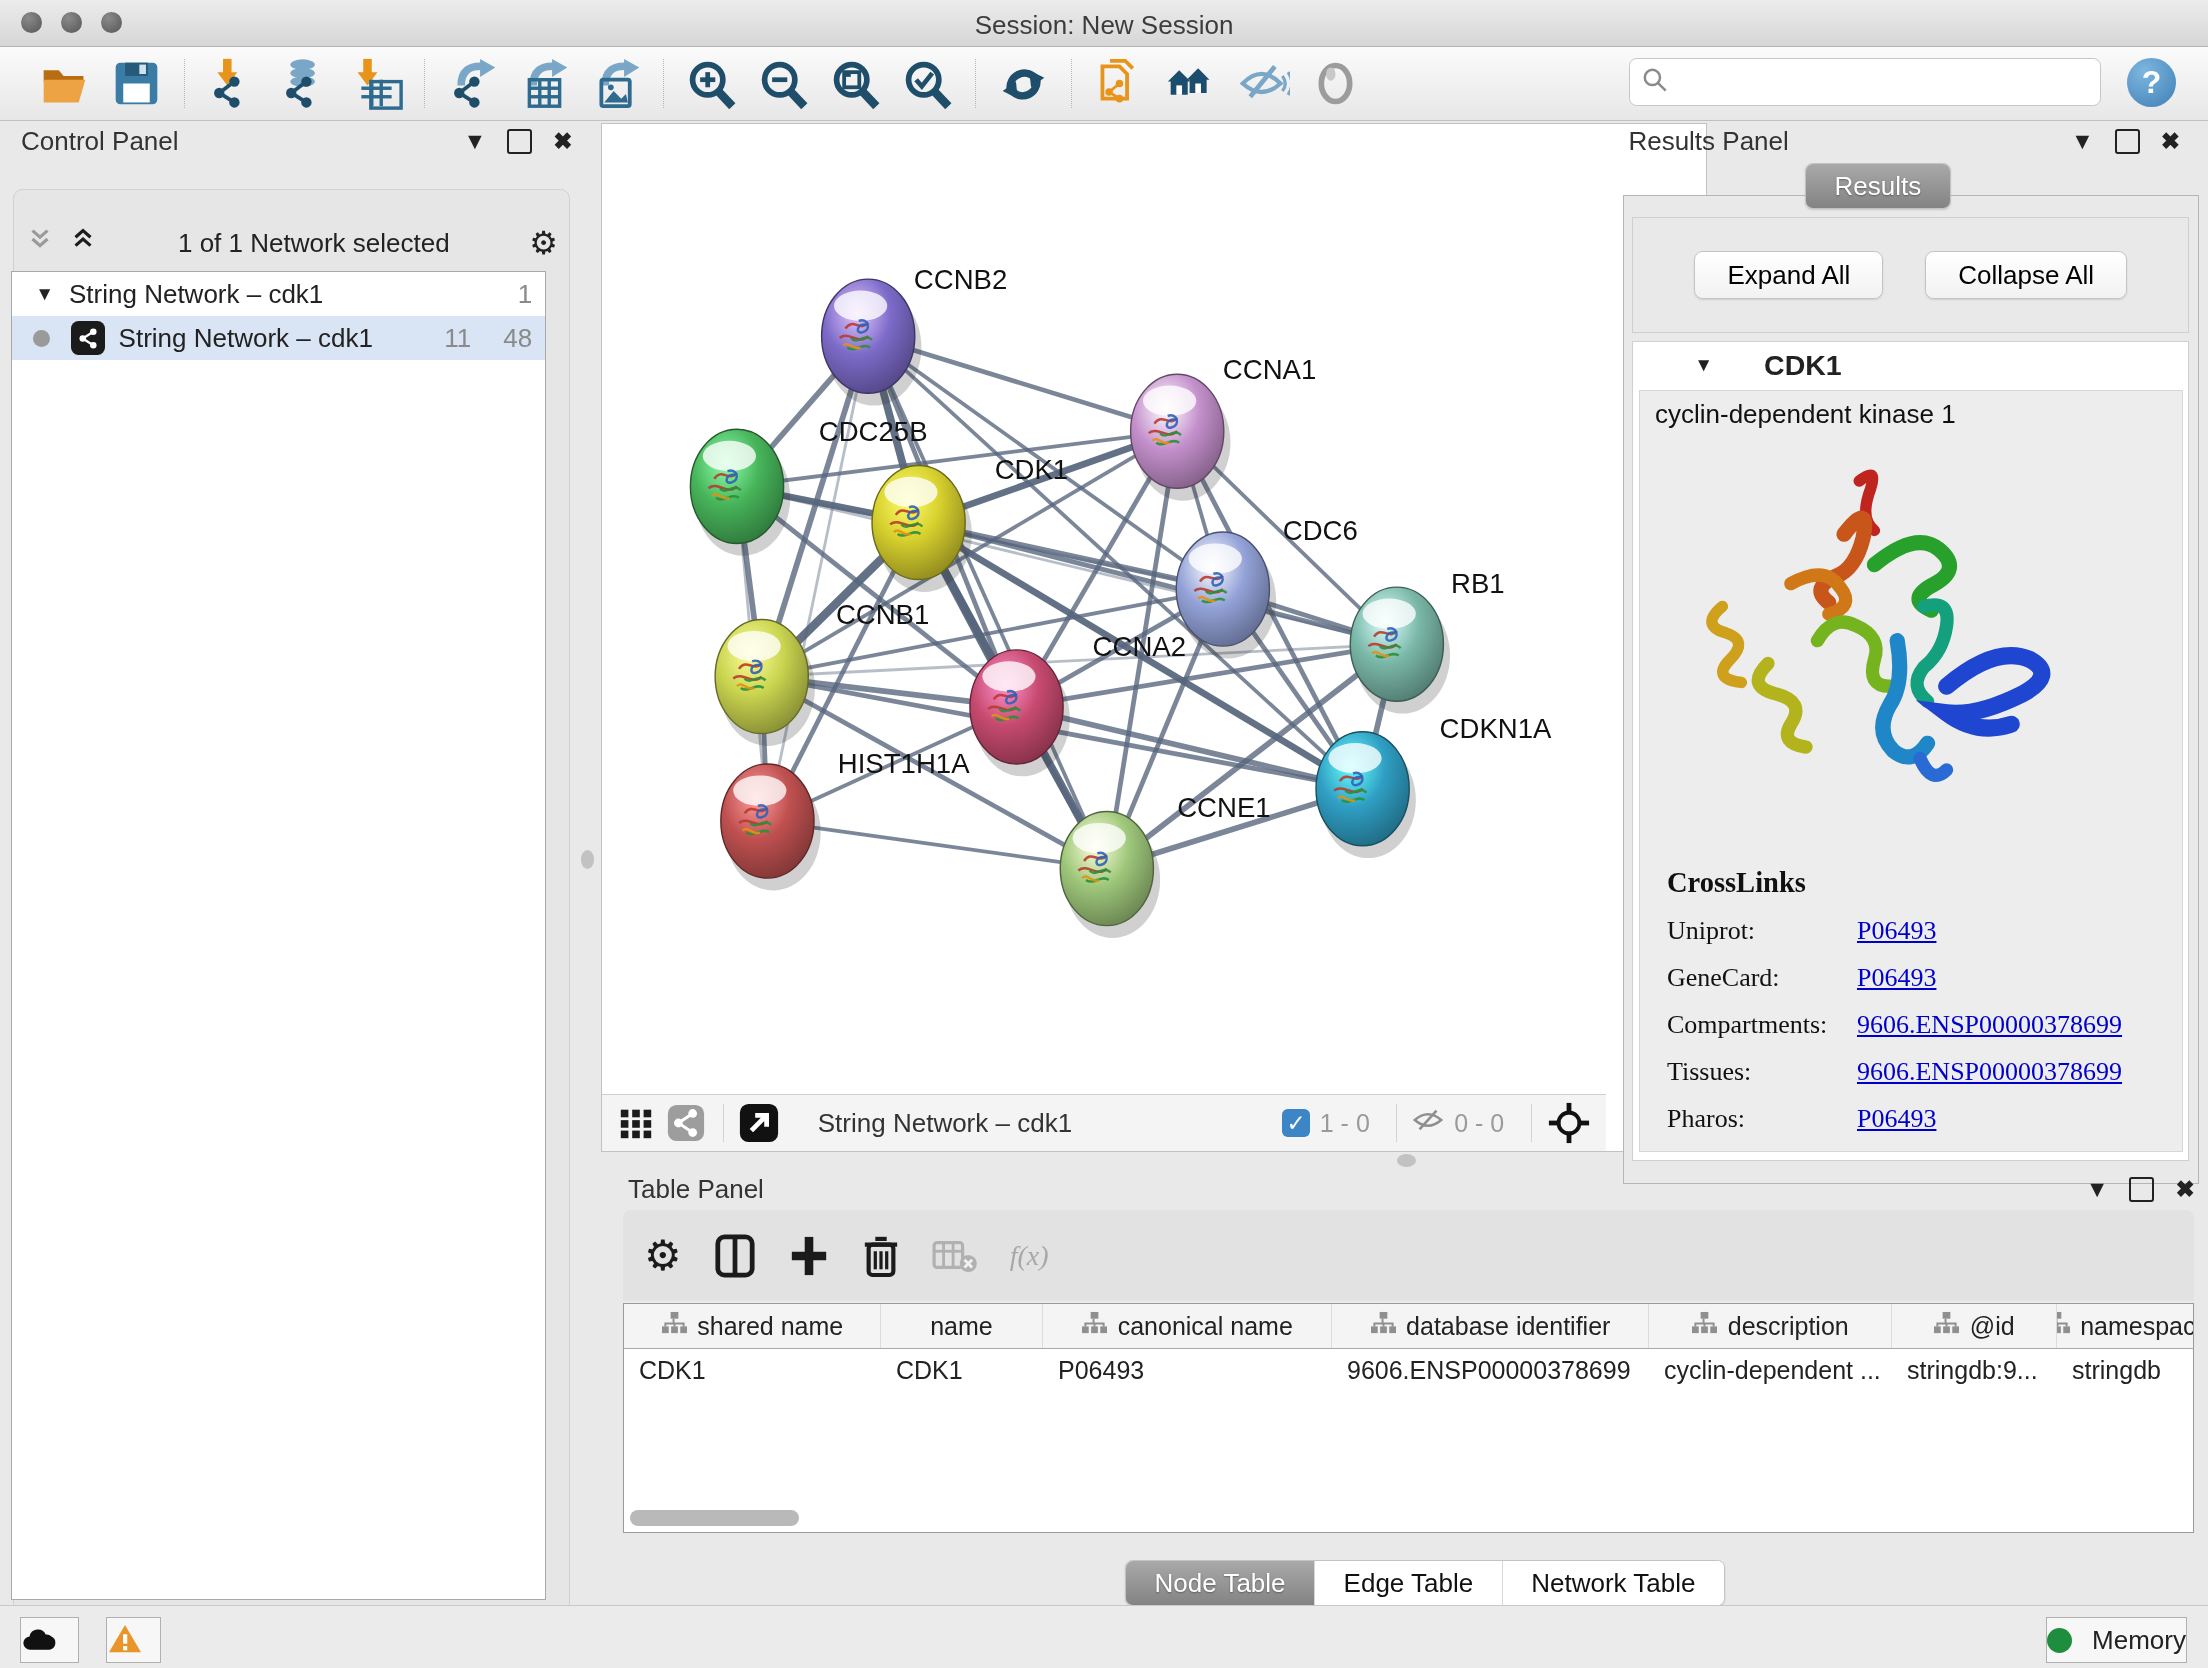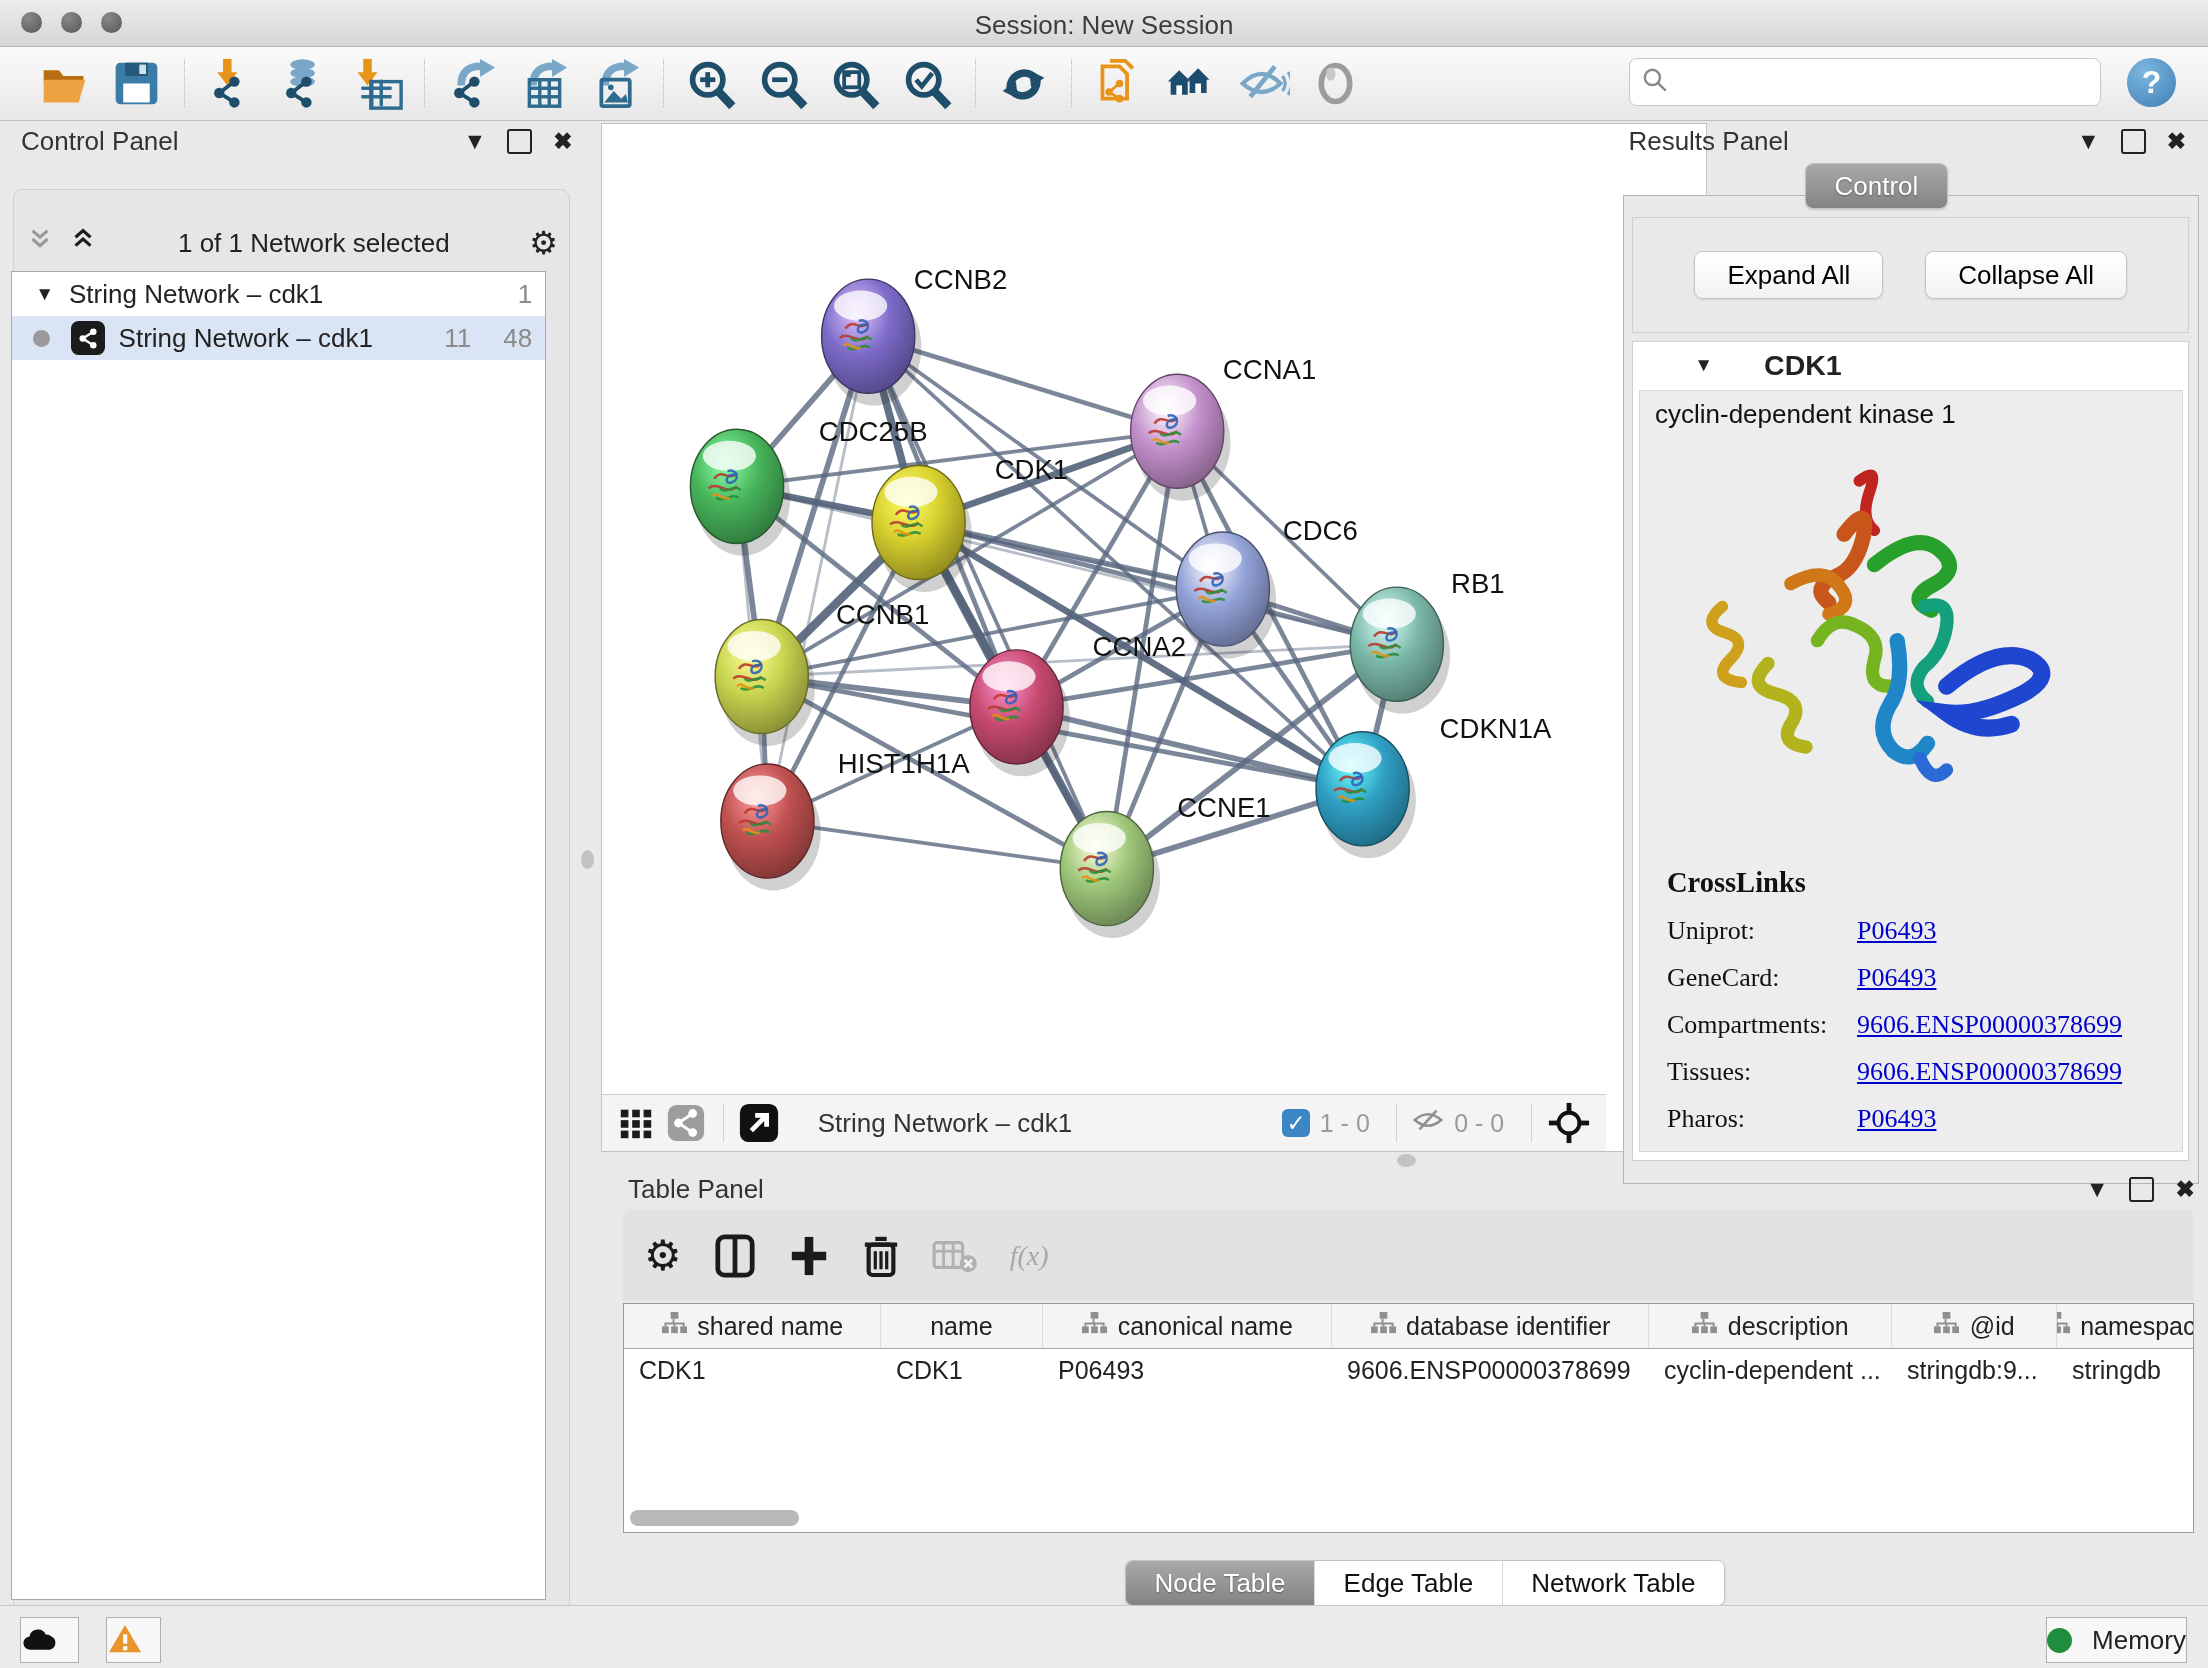--- a/index.html
+++ b/index.html
@@ -59,21 +59,21 @@
     border-top:1px solid #cfcfcf;display:flex;align-items:center;}
   .nt-sep{width:0;height:38px;border-left:1px solid #d2d2d2;margin:0 13.3px;}
   .nt-title{font-size:26px;color:#333;margin-left:38px;flex:1;}
   .nt-ind{display:flex;align-items:center;gap:9.5px;color:#9a9a9a;font-size:25px;margin-right:13.3px;}
   .chk{width:28.5px;height:28.5px;background:#3c86c6;border-radius:5.7px;color:#fff;font-size:23px;
     display:flex;align-items:center;justify-content:center;}
   
   .grip{position:absolute;width:13.3px;height:19px;border-radius:50%;background:#c2c2c2;}
   
   .results{position:absolute;left:1617px;top:121px;width:592px;height:1037px;}
-  .res-head{position:absolute;left:11.4px;top:4.8px;right:23px;display:flex;justify-content:space-between;align-items:center;}
+  .res-head{position:absolute;left:11.4px;top:4.8px;right:29px;display:flex;justify-content:space-between;align-items:center;}
   .res-tab{position:absolute;left:188px;top:42px;z-index:3;}
   .res-box{position:absolute;left:5.7px;top:74px;width:576px;height:989px;background:#e9e9e9;
     border:1px solid #b5b5b5;box-sizing:border-box;}
   .res-sub1{position:absolute;left:8.6px;top:21px;width:557px;height:116px;border:1px solid #cfcfcf;
     display:flex;align-items:center;justify-content:center;gap:42px;box-sizing:border-box;}
   .res-btn{background:linear-gradient(#ffffff,#f2f2f2);border:1px solid #c4c4c4;border-radius:8.6px;
     font-size:26px;padding:7.6px 32px;box-shadow:0 1px 1.9px rgba(0,0,0,.12);white-space:nowrap;}
   .res-sub2{position:absolute;left:8.6px;top:145px;width:557px;height:820px;background:#fff;
     border:1px solid #cfcfcf;box-sizing:border-box;}
   .gene-head{display:flex;align-items:center;height:46px;font-size:28.5px;font-weight:bold;}
@@ -648,21 +648,21 @@
   <div class="results">
     <div class="res-head">
       <span class="panel-title">Results Panel</span>
       <span class="panel-btns">
         <span class="pb">▼</span>
         <span class="pb box"></span>
         <span class="pb" style="font-weight:bold">✖</span>
       </span>
     </div>
     <div class="res-tab tabseg">
-        <span class="tab active">Control</span>
+        <span class="tab active">Results</span>
       </div>
     <div class="res-box">
       <div class="res-sub1">
         <button class="res-btn">Expand All</button>
         <button class="res-btn">Collapse All</button>
       </div>
       <div class="res-sub2">
         <div class="gene-head">
           <span style="font-size:19px;margin:0 51px 0 61px;font-weight:normal">▼</span>
           <span>CDK1</span>

